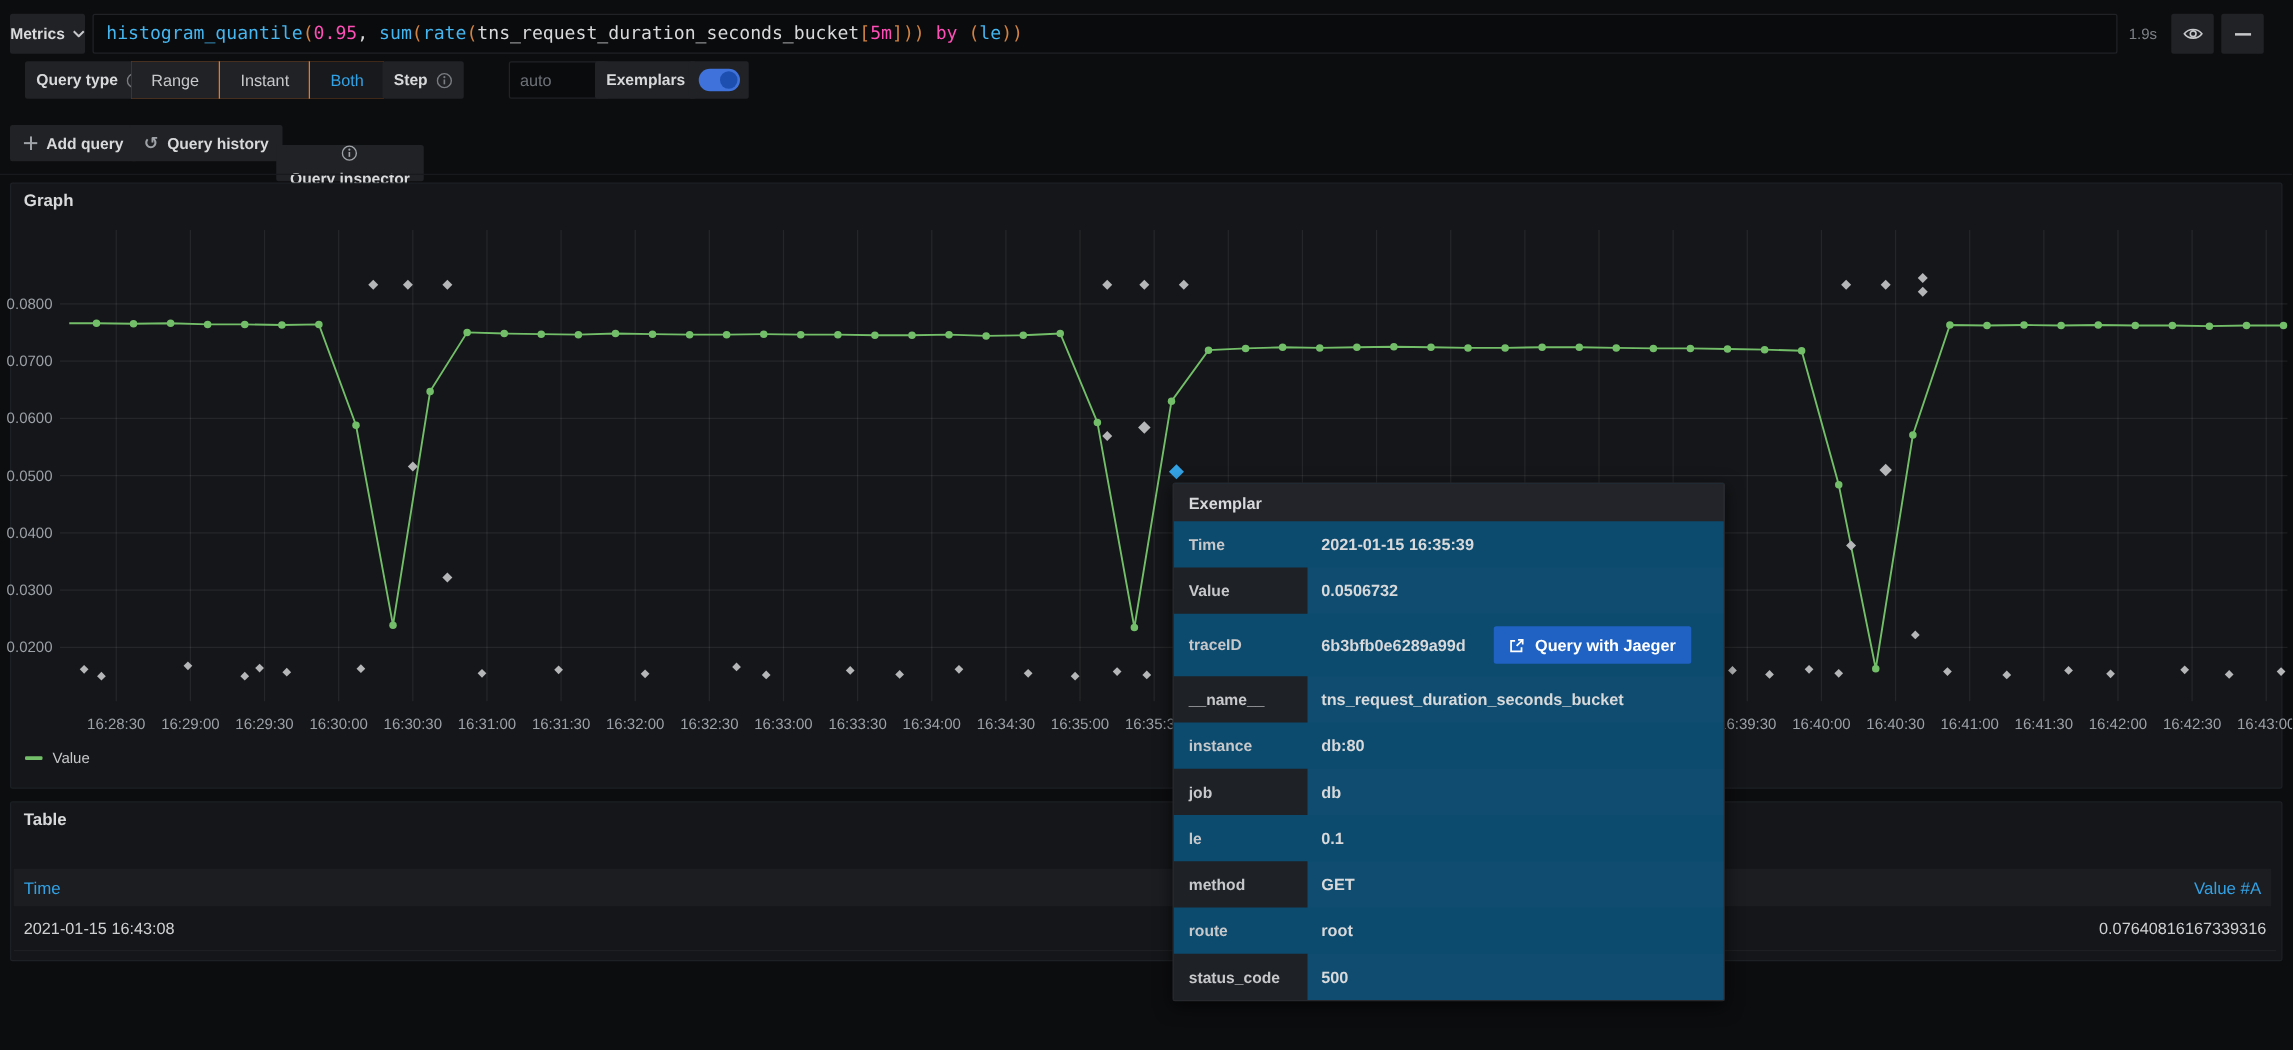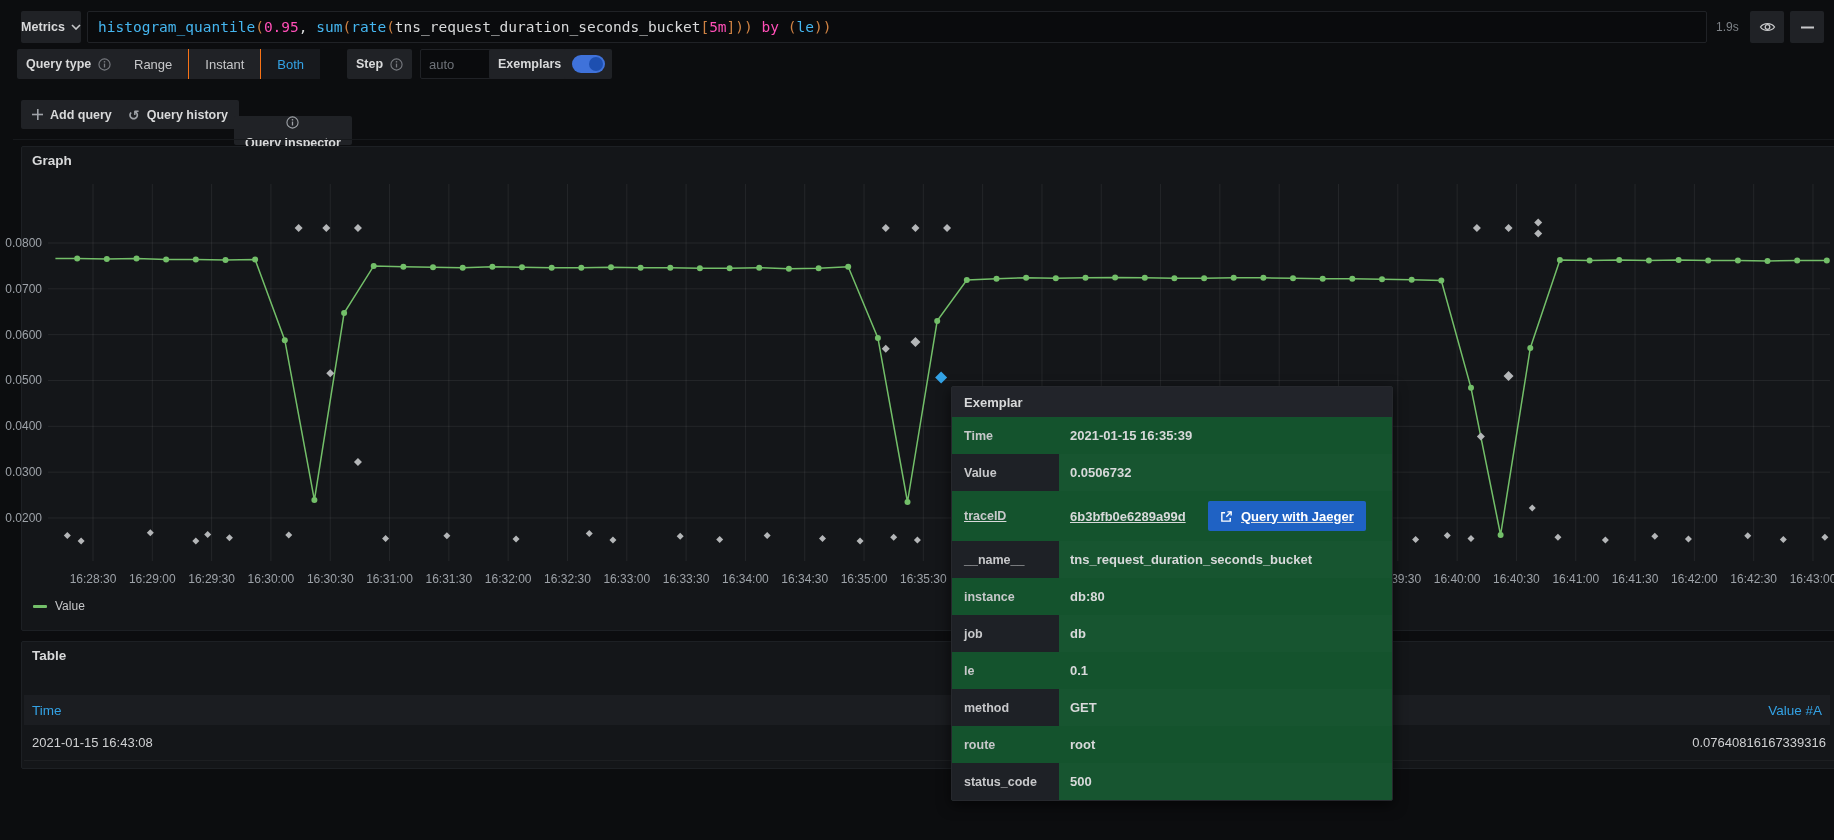--- a/index.html
+++ b/index.html
@@ -1,38 +1,38 @@
 <!DOCTYPE html>
 <html><head>
 <meta charset="utf-8">
 <style>
   html,body{margin:0;padding:0;background:#0c0d0f;}
   #app{position:relative;width:1834px;height:840px;background:#0c0d0f;overflow:hidden;
        font-family:"Liberation Sans",sans-serif;color:#d8d9da;}
-  .abs{position:absolute;margin-left:13px;}
+  .abs{position:absolute;}
   
   .btn-box{background:#202226;border-radius:2px;display:flex;align-items:center;justify-content:center;}
   #metrics-btn{left:8px;top:11px;width:60px;height:32px;gap:6px;font-size:12.5px;font-weight:bold;cursor:pointer;}
   #query-input{left:74px;top:11px;width:1608px;height:30px;background:#0a0b0d;border:1px solid #202226;
      border-radius:2px;display:flex;align-items:center;padding-left:10px;
      font-family:"DejaVu Sans Mono",monospace;font-size:14.5px;white-space:pre;cursor:text;}
   .tok-fn{color:#45b6f0;} .tok-num{color:#ff4fb7;} .tok-kw{color:#ff4fb7;}
   .tok-p{color:#cf8243;} .tok-plain{color:#d8d9da;}
   #elapsed{left:1703px;top:11px;width:30px;height:32px;display:flex;align-items:center;font-size:12px;color:#7e8287;}
   #eye-btn{left:1737px;top:11px;width:34px;height:32px;cursor:pointer;}
   #minus-btn{left:1777px;top:11px;width:34px;height:32px;cursor:pointer;font-size:15px;color:#c7c8ca;}
   
   .opt-label{background:#202226;border-radius:2px;height:30px;display:flex;align-items:center;
      padding:0 9px;gap:7px;font-size:12.5px;font-weight:bold;color:#d8d9da;}
-  #qt-label{left:4px;top:49px;}
+  #qt-label{left:20px;top:49px;}
   #qt-tabs{left:105px;top:49px;height:30px;display:flex;background:#f97316;gap:1px;}
   .tab{background:#202226;height:30px;display:flex;align-items:center;justify-content:center;
      padding:0 16px;font-size:13px;color:#c7c8ca;cursor:pointer;}
   .tab.selected{background:#17191d;color:#33a2e5;}
-  #step-label{left:334px;top:49px;justify-content:flex-end;}
+  #step-label{left:306px;top:49px;justify-content:flex-end;}
   #step-input{left:407px;top:49px;width:62px;height:28px;background:#0a0b0d;border:1px solid #202226;
      border-radius:2px;color:#d8d9da;font-size:13px;padding:0 8px;font-family:"Liberation Sans",sans-serif;}
   #step-input::placeholder{color:#6e7278;}
   #exemplars-label{left:476px;top:49px;}
   #toggle-box{left:551px;top:49px;width:48px;height:30px;}
   #toggle{width:33px;height:18px;border-radius:9px;background:#3f72da;position:relative;cursor:pointer;}
   #toggle .knob{position:absolute;right:2px;top:2px;width:14px;height:14px;border-radius:50%;background:#1d4fb0;}
   
   .action-btn{background:#202226;border-radius:2px;height:29px;display:flex;align-items:center;
      padding:0 11px;gap:7px;font-size:12.5px;font-weight:bold;color:#d8d9da;cursor:pointer;}
@@ -51,26 +51,26 @@
   #legend{left:20px;top:599px;display:flex;align-items:center;gap:8px;font-size:12px;color:#c7c8ca;cursor:pointer;}
   #legend .swatch{width:14px;height:3px;border-radius:1px;}
   
   #table-header{position:absolute;left:2px;top:53px;width:1806px;height:30px;background:#1b1d21;
      display:flex;align-items:center;justify-content:space-between;padding:0 8px;box-sizing:border-box;}
   #table-header .th{font-size:13.5px;color:#33a2e5;cursor:pointer;}
   #table-row{position:absolute;left:2px;top:83px;width:1810px;height:36px;display:flex;align-items:center;
      justify-content:space-between;padding:0 8px;box-sizing:border-box;border-bottom:1px solid rgba(255,255,255,0.04);}
   #table-row .td{font-size:13px;color:#d0d1d3;}
   
-  #tooltip{left:938px;top:386px;width:440px;background:#14532d;border:1px solid #26282d;border-radius:2px;
+  #tooltip{left:938px;top:386px;width:440px;background:#0c4a6e;border:1px solid #26282d;border-radius:2px;
      box-shadow:0 4px 14px rgba(0,0,0,0.6);z-index:20;}
   #tooltip-header{height:30px;background:#22242a;display:flex;align-items:center;padding-left:12px;
      font-size:13px;font-weight:bold;color:#d8d9da;}
   .tt-row{display:flex;align-items:center;min-height:37px;}
-  .tt-row.tall{min-height:50px;text-decoration:underline;}
+  .tt-row.tall{min-height:50px;}
   .tt-label{width:107px;flex:0 0 107px;align-self:stretch;display:flex;align-items:center;
      padding-left:12px;box-sizing:border-box;font-size:12.5px;font-weight:bold;color:#c7c8ca;}
   .tt-row.stripe{background:rgba(255,255,255,0.015);}
   .tt-row.stripe .tt-label{background:#1e2126;}
   .tt-value{padding-left:11px;font-size:13px;font-weight:bold;color:#d8d9da;display:flex;align-items:center;gap:10px;}
   .tt-value .val-text{min-width:128px;}
   #jaeger-btn{background:#1f62c4;border:none;border-radius:2px;height:30px;display:flex;align-items:center;
      gap:8px;padding:0 12px;font-size:13px;font-weight:bold;color:#fff;cursor:pointer;
      font-family:"Liberation Sans",sans-serif;}
   .ico{display:inline-flex;align-items:center;justify-content:center;}

